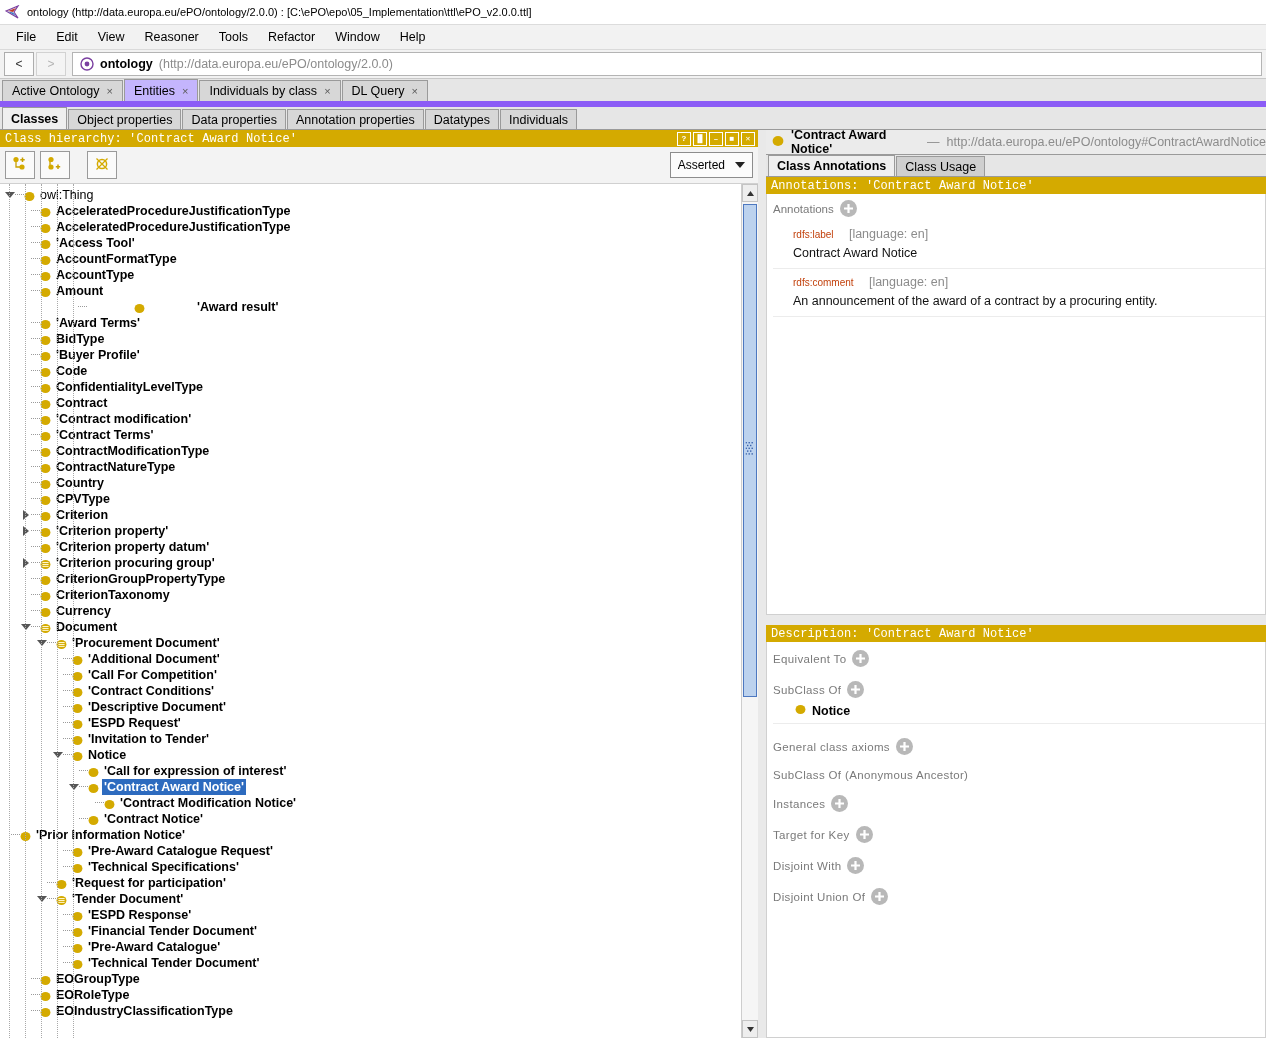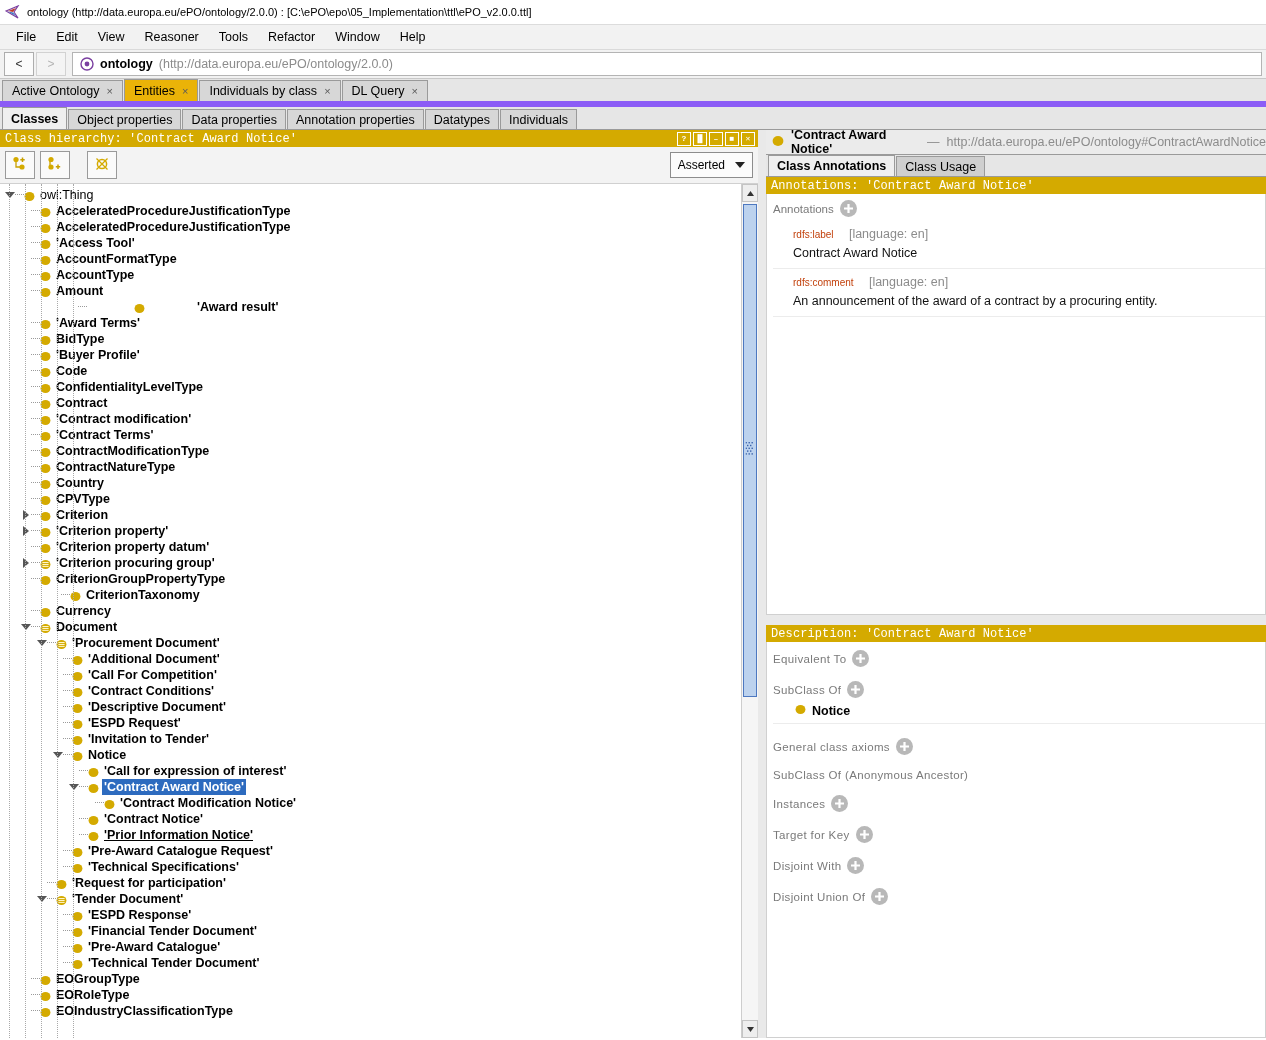--- a/index.html
+++ b/index.html
@@ -47,21 +47,21 @@
   
   .maintabs{
     height:22px;display:flex;align-items:flex-end;
     background:#e6e6e6;border-bottom:6px solid #8b5cf6;padding-left:2px;
   }
   .mtab{
     height:20px;display:flex;align-items:center;gap:7px;
     padding:0 9px;border:1px solid #9a9a9a;border-bottom:none;
     background:#d7d7d7;font-size:12.5px;margin-right:1px;
   }
-  .mtab.sel{background:#eab308;height:21px;}
+  .mtab.sel{background:#c4b5fd;height:21px;}
   .mtab .x{color:#5a5a5a;font-size:11px;}
   
   .subtabs{
     height:22px;display:flex;align-items:flex-end;
     background:#e6e6e6;border-bottom:1px solid #9a9a9a;padding-left:2px;
   }
   .stab{
     height:19px;display:flex;align-items:center;padding:0 8px;
     border:1px solid #9a9a9a;border-bottom:none;background:#d7d7d7;
     font-size:12.5px;margin-right:1px;
@@ -565,21 +565,21 @@
           <div class="trow" style="padding-left: 20px;">
             <span class="twisty"></span>
             <span class="dots">
               <i></i>
             </span>
             <span class="cls-ico"><svg width="11" height="11" viewBox="0 0 12 12">
                 <ellipse cx="6" cy="6" rx="5.4" ry="5" fill="#d4aa00"></ellipse>
               </svg></span>
             <span class="lbl">CriterionGroupPropertyType</span>
           </div>
-          <div class="trow" style="padding-left: 20px; margin-left: 30px;">
+          <div class="trow" style="padding-left: 20px;">
             <span class="twisty"></span>
             <span class="dots">
               <i></i>
             </span>
             <span class="cls-ico"><svg width="11" height="11" viewBox="0 0 12 12">
                 <ellipse cx="6" cy="6" rx="5.4" ry="5" fill="#d4aa00"></ellipse>
               </svg></span>
             <span class="lbl">CriterionTaxonomy</span>
           </div>
           <div class="trow" style="padding-left: 20px;">
@@ -729,21 +729,21 @@
           <div class="trow" style="padding-left: 68px;">
             <span class="twisty"></span>
             <span class="dots">
               <i></i>
             </span>
             <span class="cls-ico"><svg width="11" height="11" viewBox="0 0 12 12">
                 <ellipse cx="6" cy="6" rx="5.4" ry="5" fill="#d4aa00"></ellipse>
               </svg></span>
             <span class="lbl">'Contract Notice'</span>
           </div>
-          <div class="trow" style="padding-left: 68px; text-decoration: underline;">
+          <div class="trow" style="">
             <span class="twisty"></span>
             <span class="dots">
               <i></i>
             </span>
             <span class="cls-ico"><svg width="11" height="11" viewBox="0 0 12 12">
                 <ellipse cx="6" cy="6" rx="5.4" ry="5" fill="#d4aa00"></ellipse>
               </svg></span>
             <span class="lbl">'Prior Information Notice'</span>
           </div>
           <div class="trow" style="padding-left: 52px;">

